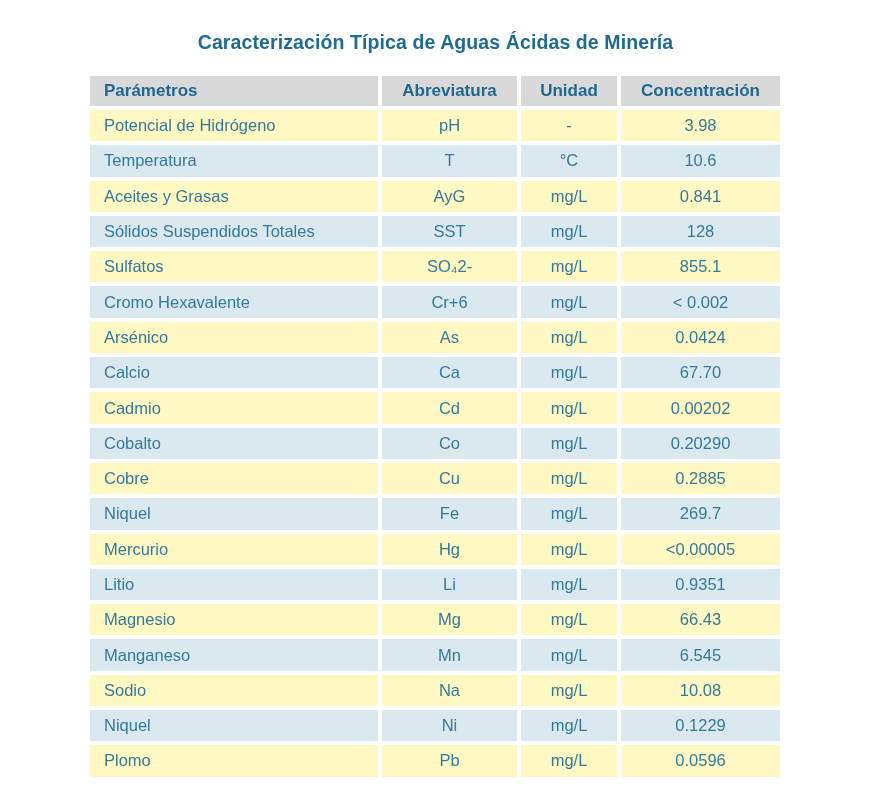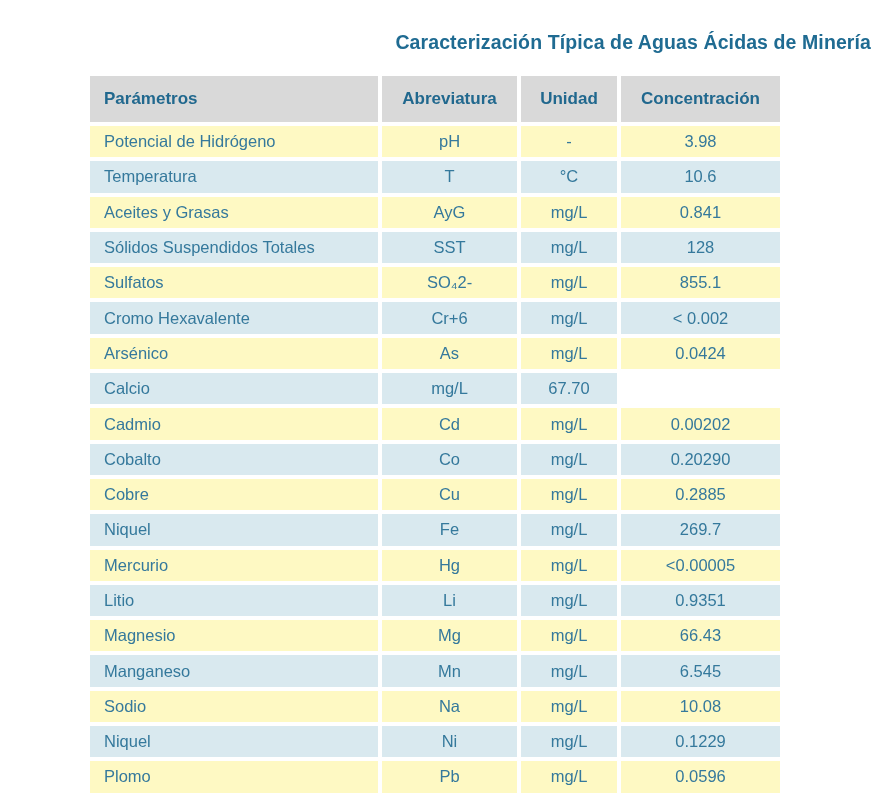--- a/index.html
+++ b/index.html
@@ -15,21 +15,21 @@
     position: relative;
     width: 871px;
     height: 811px;
     background: #ffffff;
   }
   .title {
     position: absolute;
     top: 31px;
     left: 0;
     width: 100%;
-    text-align: right;
+    text-align: center;
     font-size: 19.5px;
     font-weight: bold;
     color: #1f6b92;
     letter-spacing: 0.1px;
   }
   .table {
     position: absolute;
     top: 76px;
     left: 90px;
     width: 690px;
@@ -48,21 +48,21 @@
     font-size: 16.5px;
     color: #35799c;
     white-space: nowrap;
     overflow: hidden;
   }
   .trow .cell.c0 {
     justify-content: flex-start;
     padding-left: 14px;
   }
   .trow.header .cell {
-    height: 46px;
+    height: 30px;
     background: #d9d9d9;
     font-weight: bold;
     font-size: 17px;
     color: #21688e;
   }
   .trow.odd  .cell { background: #fef9c3; }
   .trow.even .cell { background: #d9e9ef; }
 </style>
 </head>
 <body>
@@ -118,20 +118,21 @@
           <div class="cell c3">&lt; 0.002</div>
         </div>
         <div class="trow odd">
           <div class="cell c0">Arsénico</div>
           <div class="cell c1">As</div>
           <div class="cell c2">mg/L</div>
           <div class="cell c3">0.0424</div>
         </div>
         <div class="trow even">
           <div class="cell c0">Calcio</div>
+          <div class="cell c1">Ca</div>
           <div class="cell c2">mg/L</div>
           <div class="cell c3">67.70</div>
         </div>
         <div class="trow odd">
           <div class="cell c0">Cadmio</div>
           <div class="cell c1">Cd</div>
           <div class="cell c2">mg/L</div>
           <div class="cell c3">0.00202</div>
         </div>
         <div class="trow even">

